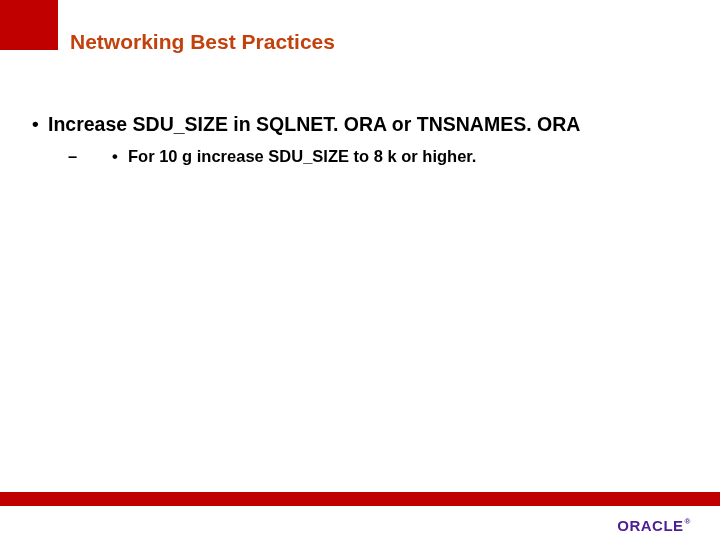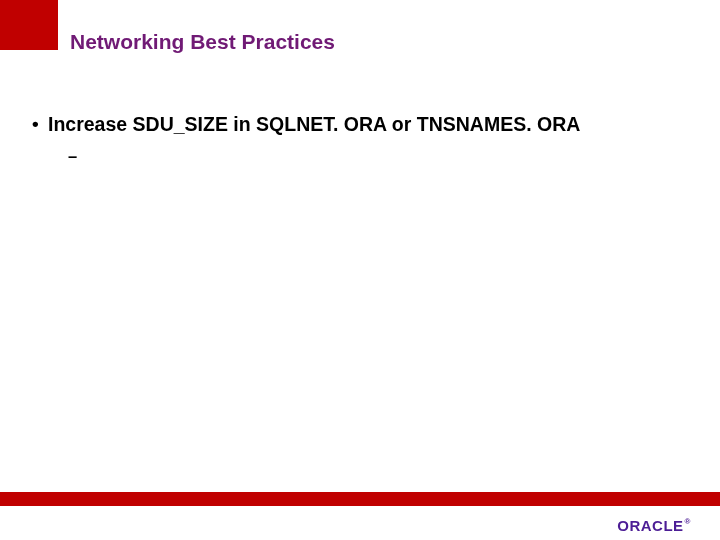--- a/index.html
+++ b/index.html
@@ -18,21 +18,21 @@
     width: 58px;
     height: 50px;
     background: #c00000;
   }
   .slide-title {
     position: absolute;
     top: 30px;
     left: 70px;
     font-size: 21px;
     font-weight: bold;
-    color: #701a75;
+    color: #c2410c;
   }
   .content {
     position: absolute;
     top: 112px;
     left: 30px;
     right: 30px;
   }
   ul.level1 {
     list-style: none;
     font-weight: bold;
@@ -123,20 +123,23 @@
 <div class="red-block"></div>
 
 <div class="slide-title">Networking Best Practices</div>
 
 <div class="content">
   <ul class="level1">
     <li>
       <span>Increase SDU_SIZE in SQLNET. ORA or TNSNAMES. ORA</span>
       <ul class="level2">
         <li>
+          <ul class="level3">
+            <li>For 10 g increase SDU_SIZE to 8 k or higher.</li>
+          </ul>
         </li>
       </ul>
     </li>
   </ul>
 </div>
 
 <div class="footer-bar"></div>
 
 <div class="oracle-logo">
   <span>ORACLE</span><span class="reg">®</span>

